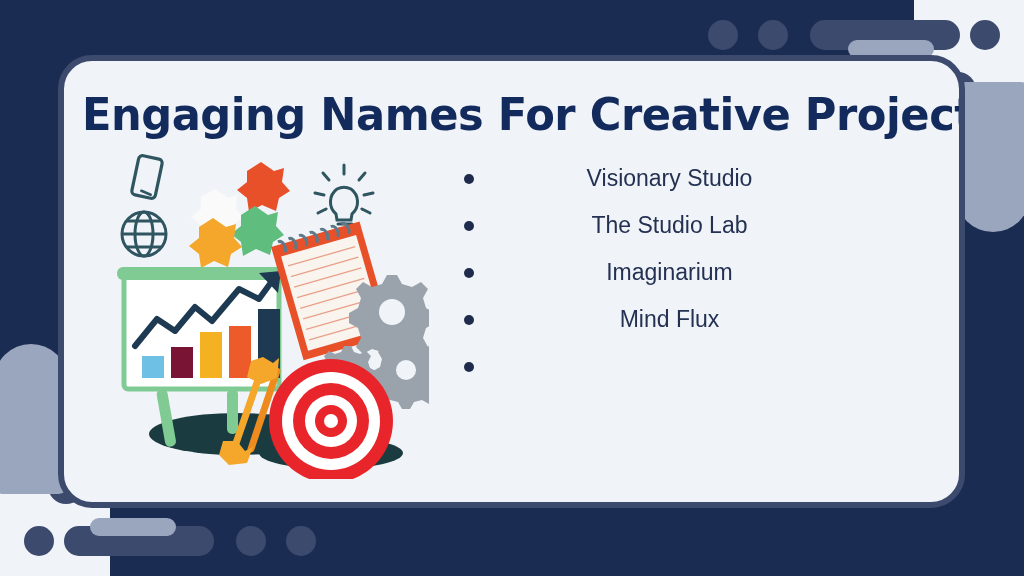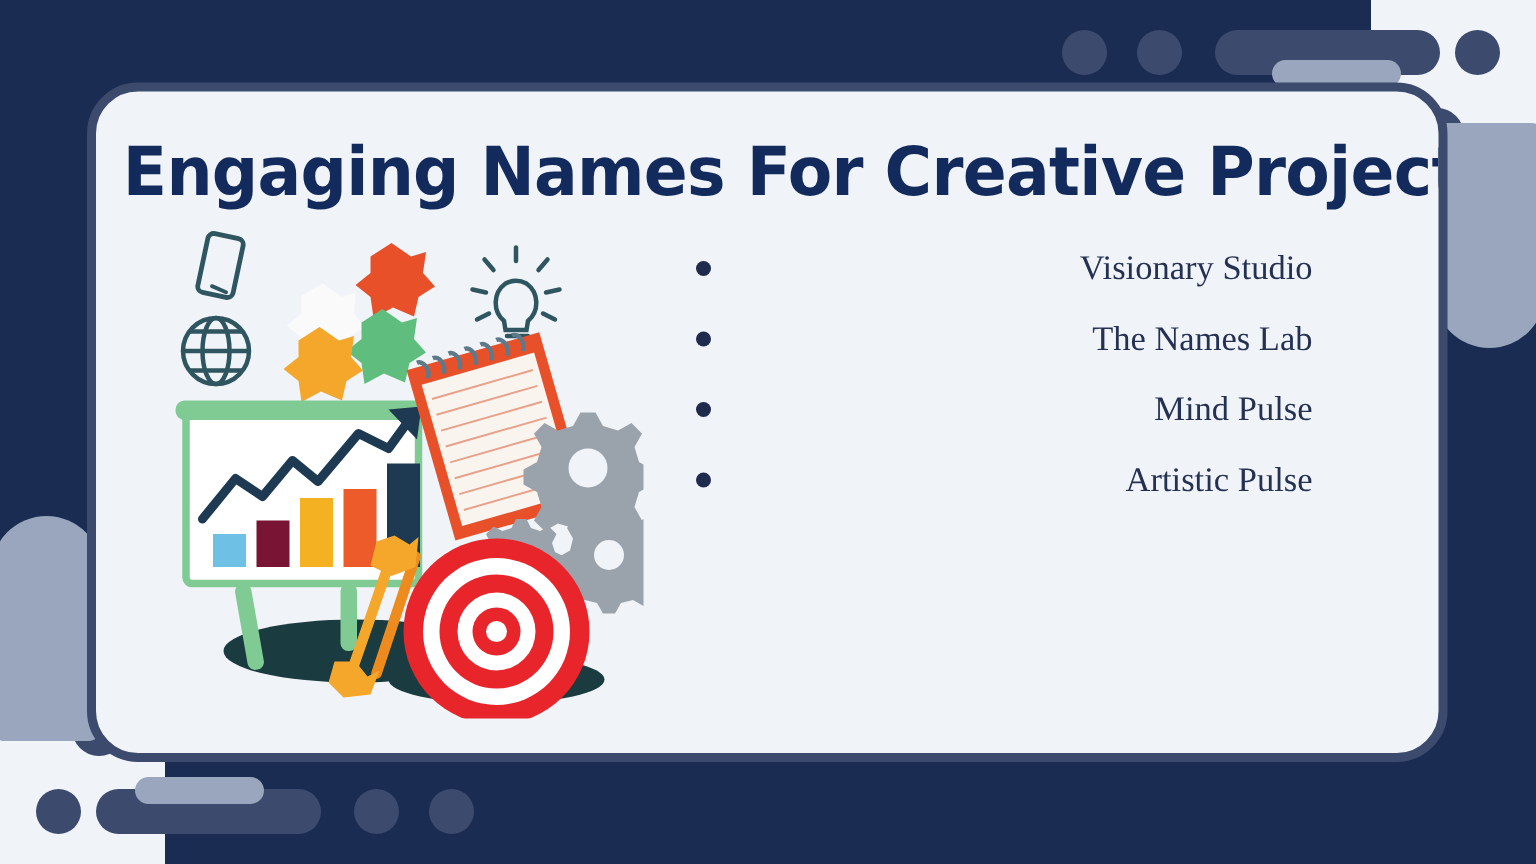--- a/index.html
+++ b/index.html
@@ -117,24 +117,24 @@
 
   ul.names {
     list-style: none;
     margin: 0;
     padding: 0;
   }
   ul.names li {
     position: relative;
     height: 47px;
     line-height: 47px;
-    text-align: right;
+    text-align: center;
     color: #243153;
     font-size: 23px;
-    font-family: Liberation Serif, serif;
+    font-family: Liberation Sans, sans-serif;
     padding-right: 60px;
   }
   ul.names li .bullet {
     position: absolute;
     left: 0; top: 19px;
     width: 10px; height: 10px;
     border-radius: 50%;
     background: #1f2b4d;
   }
 </style>
@@ -303,28 +303,31 @@
       </div>
 
       <div id="list-col">
         <ul class="names">
           <li>
             <span class="bullet"></span>
             <span>Visionary Studio</span>
           </li>
           <li>
             <span class="bullet"></span>
-            <span>The Names Lab</span>
-          </li>
-          <li>
-            <span class="bullet"></span>
-            <span>Mind Pulse</span>
-          </li>
-          <li>
-            <span class="bullet"></span>
-            <span>Artistic Pulse</span>
+            <span>The Studio Lab</span>
+          </li>
+          <li>
+            <span class="bullet"></span>
+            <span>Imaginarium</span>
+          </li>
+          <li>
+            <span class="bullet"></span>
+            <span>Mind Flux</span>
+          </li>
+          <li>
+            <span class="bullet"></span>
           </li>
         </ul>
       </div>
 
     </div>
   </div>
 </div>
 
 </body></html>

